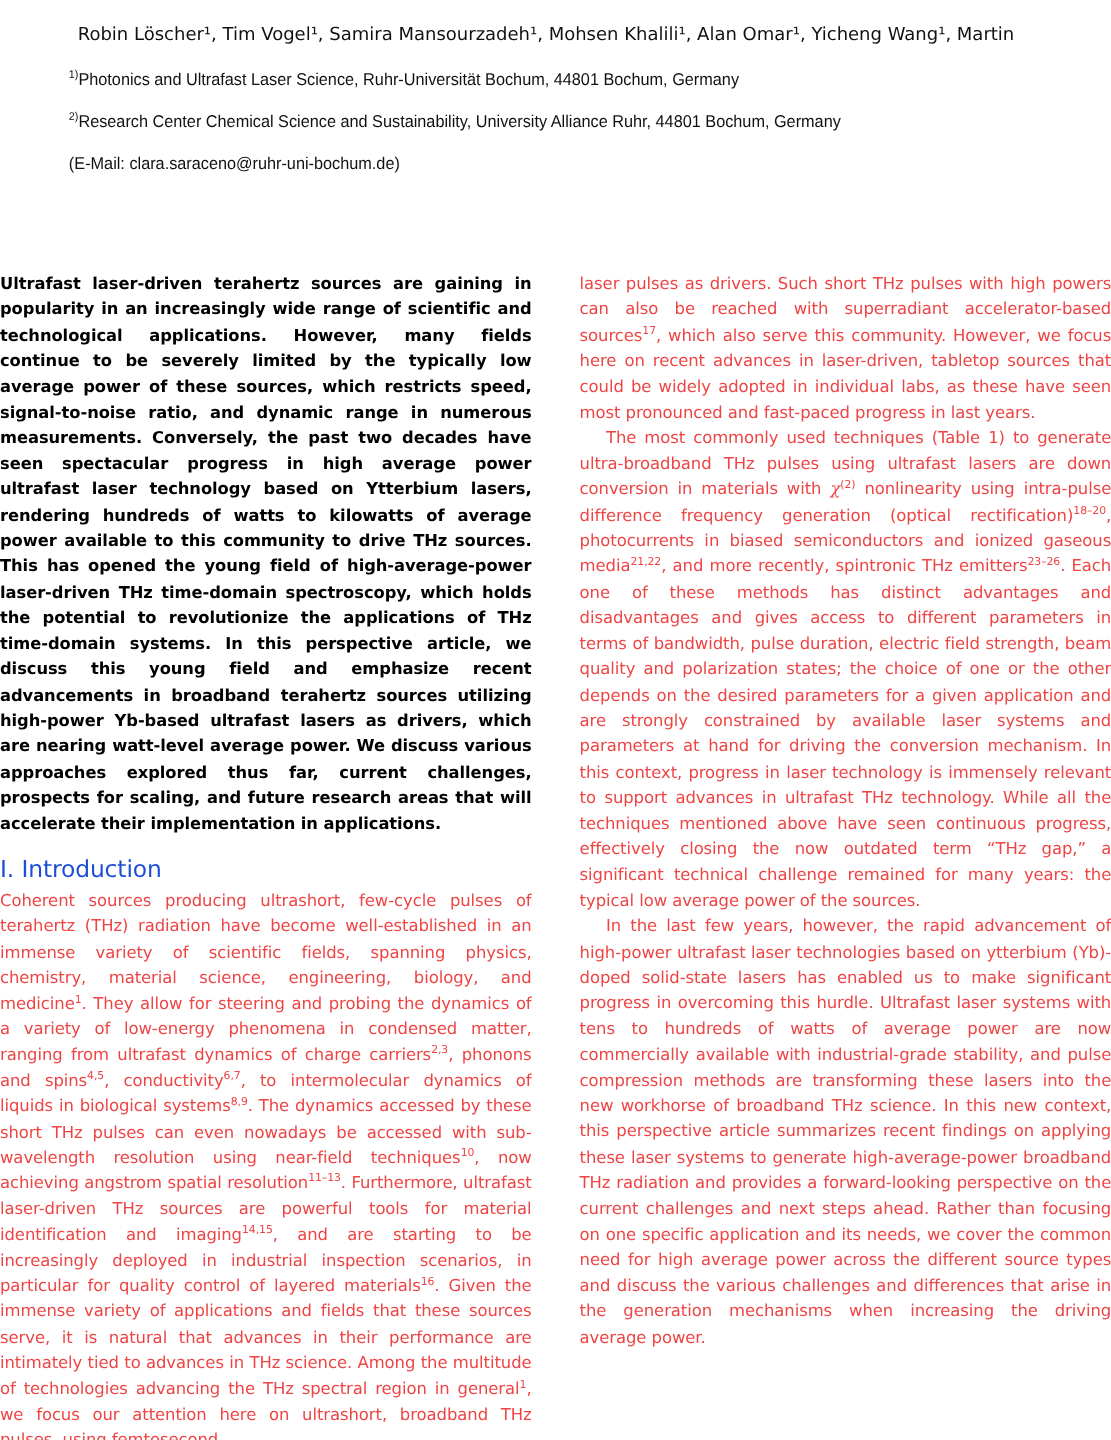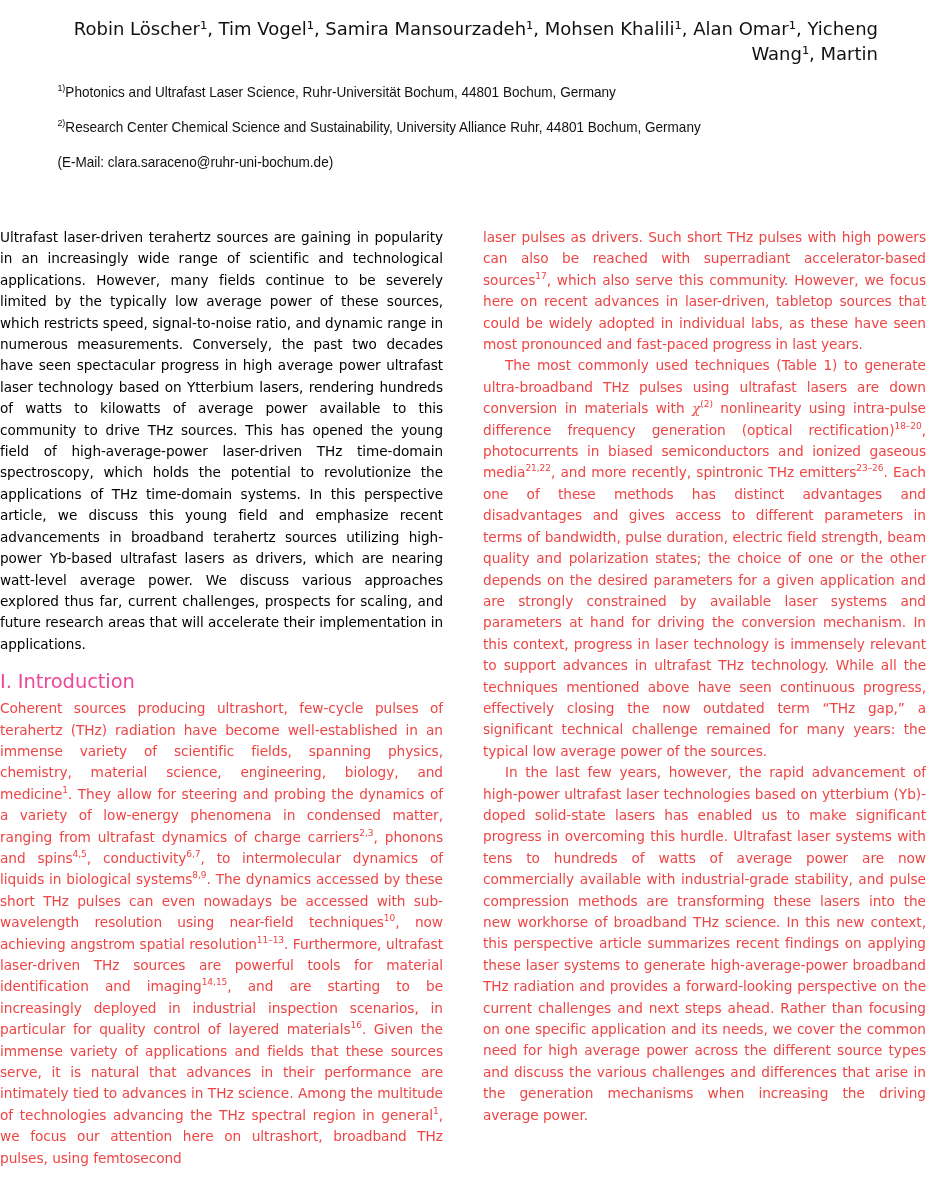--- a/index.html
+++ b/index.html
@@ -35,26 +35,26 @@
     line-height: 28px;
     letter-spacing: -0.1px;
     color: #1a1a1a;
     margin: 4px 0 0 0;
     padding: 0 0 0 1px;
   }
 
   .authors {
     font-family: "DejaVu Sans", "Liberation Sans", sans-serif;
     font-weight: 400;
-    font-size: 18px;
+    font-size: 15px;
     line-height: 25px;
     color: #111;
     margin: 16px 0 0 0;
     padding: 0 44px 0 30px;
-    text-align: right;
+    text-align: center;
   }
 
   .affil {
     font-family: "Liberation Sans", "DejaVu Sans", sans-serif;
     font-weight: 400;
     font-size: 14.2px;
     line-height: 17px;
     color: #111;
     padding-left: 58px;
     padding-right: 6px;
@@ -82,36 +82,36 @@
     align-items: flex-start;
   }
   .col {
     width: 443px;
     flex: 0 0 443px;
   }
   .col-right { width: 443px; flex: 0 0 443px; }
 
   .abstract {
     font-family: "DejaVu Sans", "Liberation Sans", sans-serif;
-    font-weight: 400;
+    font-weight: 700;
     font-size: 13.6px;
     line-height: 21.4px;
     text-align: justify;
     text-justify: inter-word;
     color: #000;
     margin: 0;
     letter-spacing: -0.05px;
   }
 
   .section-heading {
     font-family: "DejaVu Sans", "Liberation Sans", sans-serif;
     font-weight: 400;
     font-size: 19.5px;
     line-height: 26px;
-    color: #ec4899;
+    color: #1d4ed8;
     margin: 14px 0 3px 0;
     letter-spacing: -0.1px;
   }
 
   .body-text {
     font-family: "DejaVu Sans", "Liberation Sans", sans-serif;
     font-weight: 400;
     font-size: 13.7px;
     line-height: 21.4px;
     text-align: justify;

